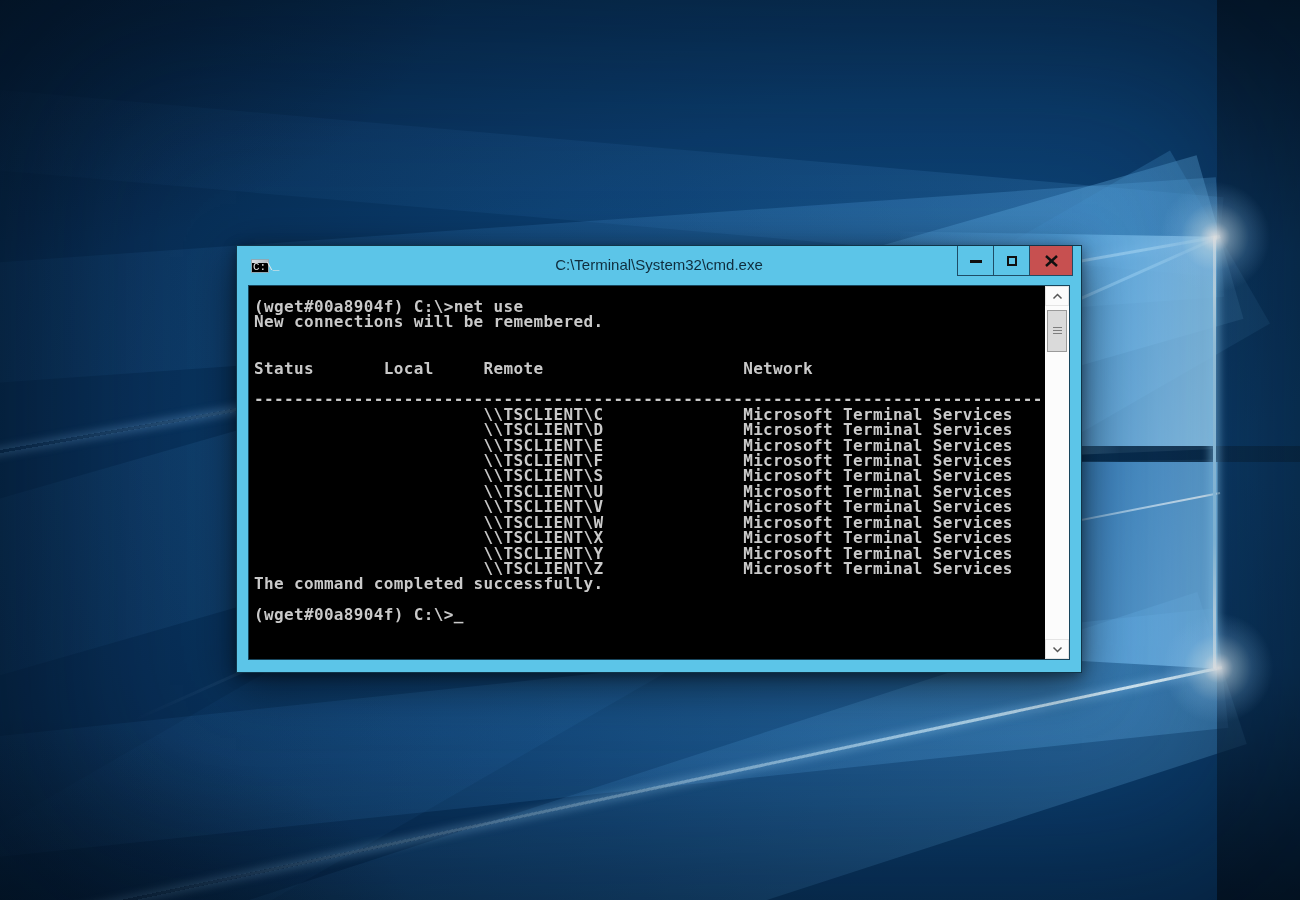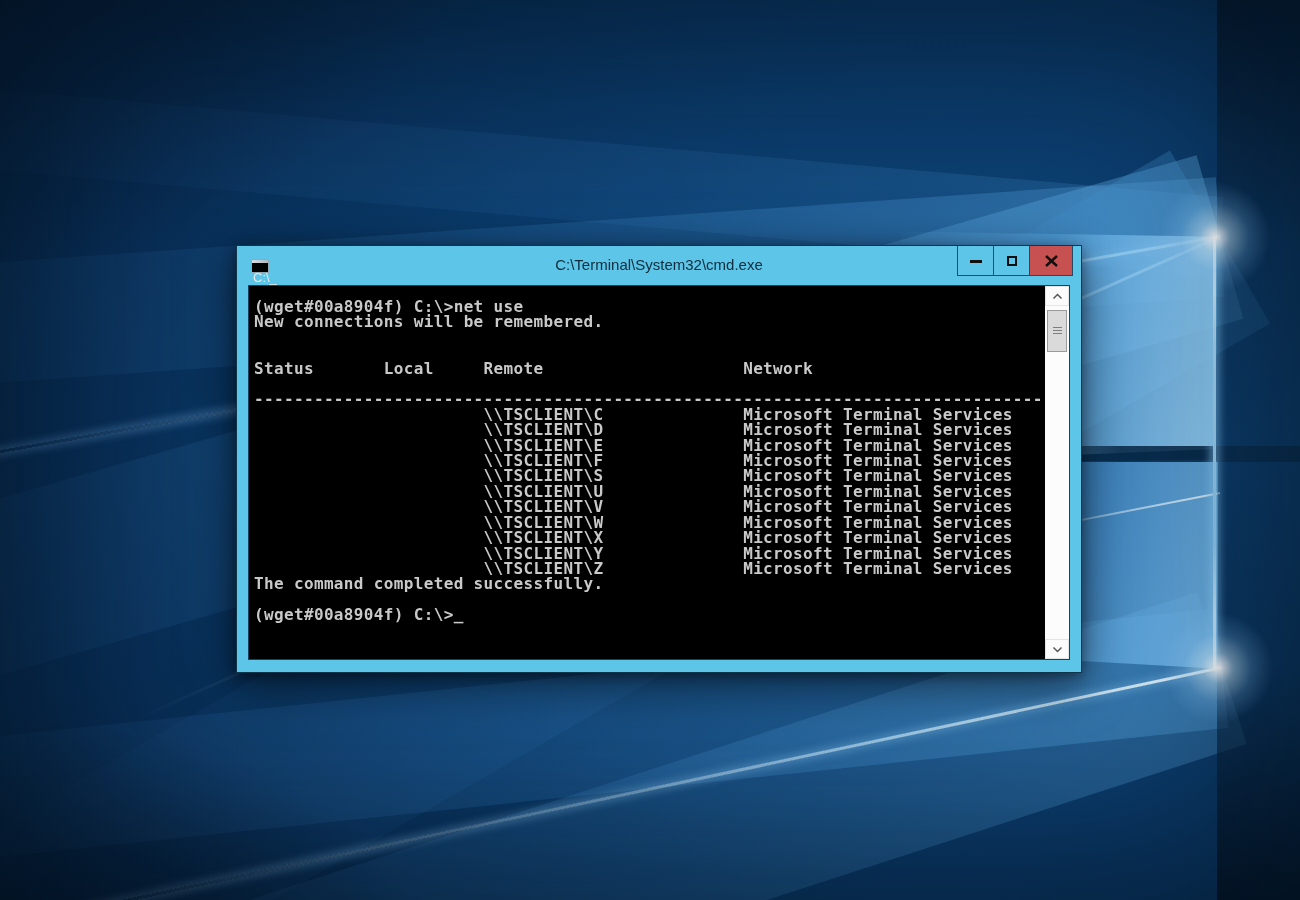--- a/index.html
+++ b/index.html
@@ -64,22 +64,22 @@
   
   .window { position:absolute; left:236px; top:245px; width:846px; height:428px;
     background:#5CC5E8; border:1px solid #10354A;
     box-shadow:0 12px 44px rgba(0,0,0,0.55), 0 3px 12px rgba(0,0,0,0.4); }
 
   .titlebar { position:relative; height:39px; width:100%; }
   .cmd-icon { position:absolute; left:14px; top:13px; width:18px; height:14px;
     background:#000; border:1px solid #8FA9B5; }
   .cmd-icon .bar { position:absolute; left:0; top:0; width:100%; height:3px;
     background:linear-gradient(to right,#D9DEE3,#AEB7BF); }
-  .cmd-icon .txt { position:absolute; left:1px; top:13px; color:#E8E8E8;
-    font-family:Liberation Sans, sans-serif; font-size:13px; line-height:9px; letter-spacing:0; }
+  .cmd-icon .txt { position:absolute; left:1px; top:3px; color:#E8E8E8;
+    font-family:Liberation Mono, monospace; font-size:11px; line-height:9px; letter-spacing:0; }
   .title { position:absolute; left:0; right:0; top:0; height:39px; line-height:38px;
     text-align:center; font-size:15px; color:#0F2D3D; }
 
   .controls { position:absolute; top:0; right:8px; height:31px; display:flex; }
   .ctl { width:37px; height:30px; border:1px solid #1E4C66; border-top:none; margin-left:-1px;
     display:flex; align-items:center; justify-content:center; background:transparent; cursor:default; }
   .ctl.close { width:44px; background:#C75050; }
   .glyph-min { width:12px; height:3px; background:#101010; margin-top:2px; }
   .glyph-max { width:10px; height:10px; border:2px solid #101010; background:transparent; }
 

